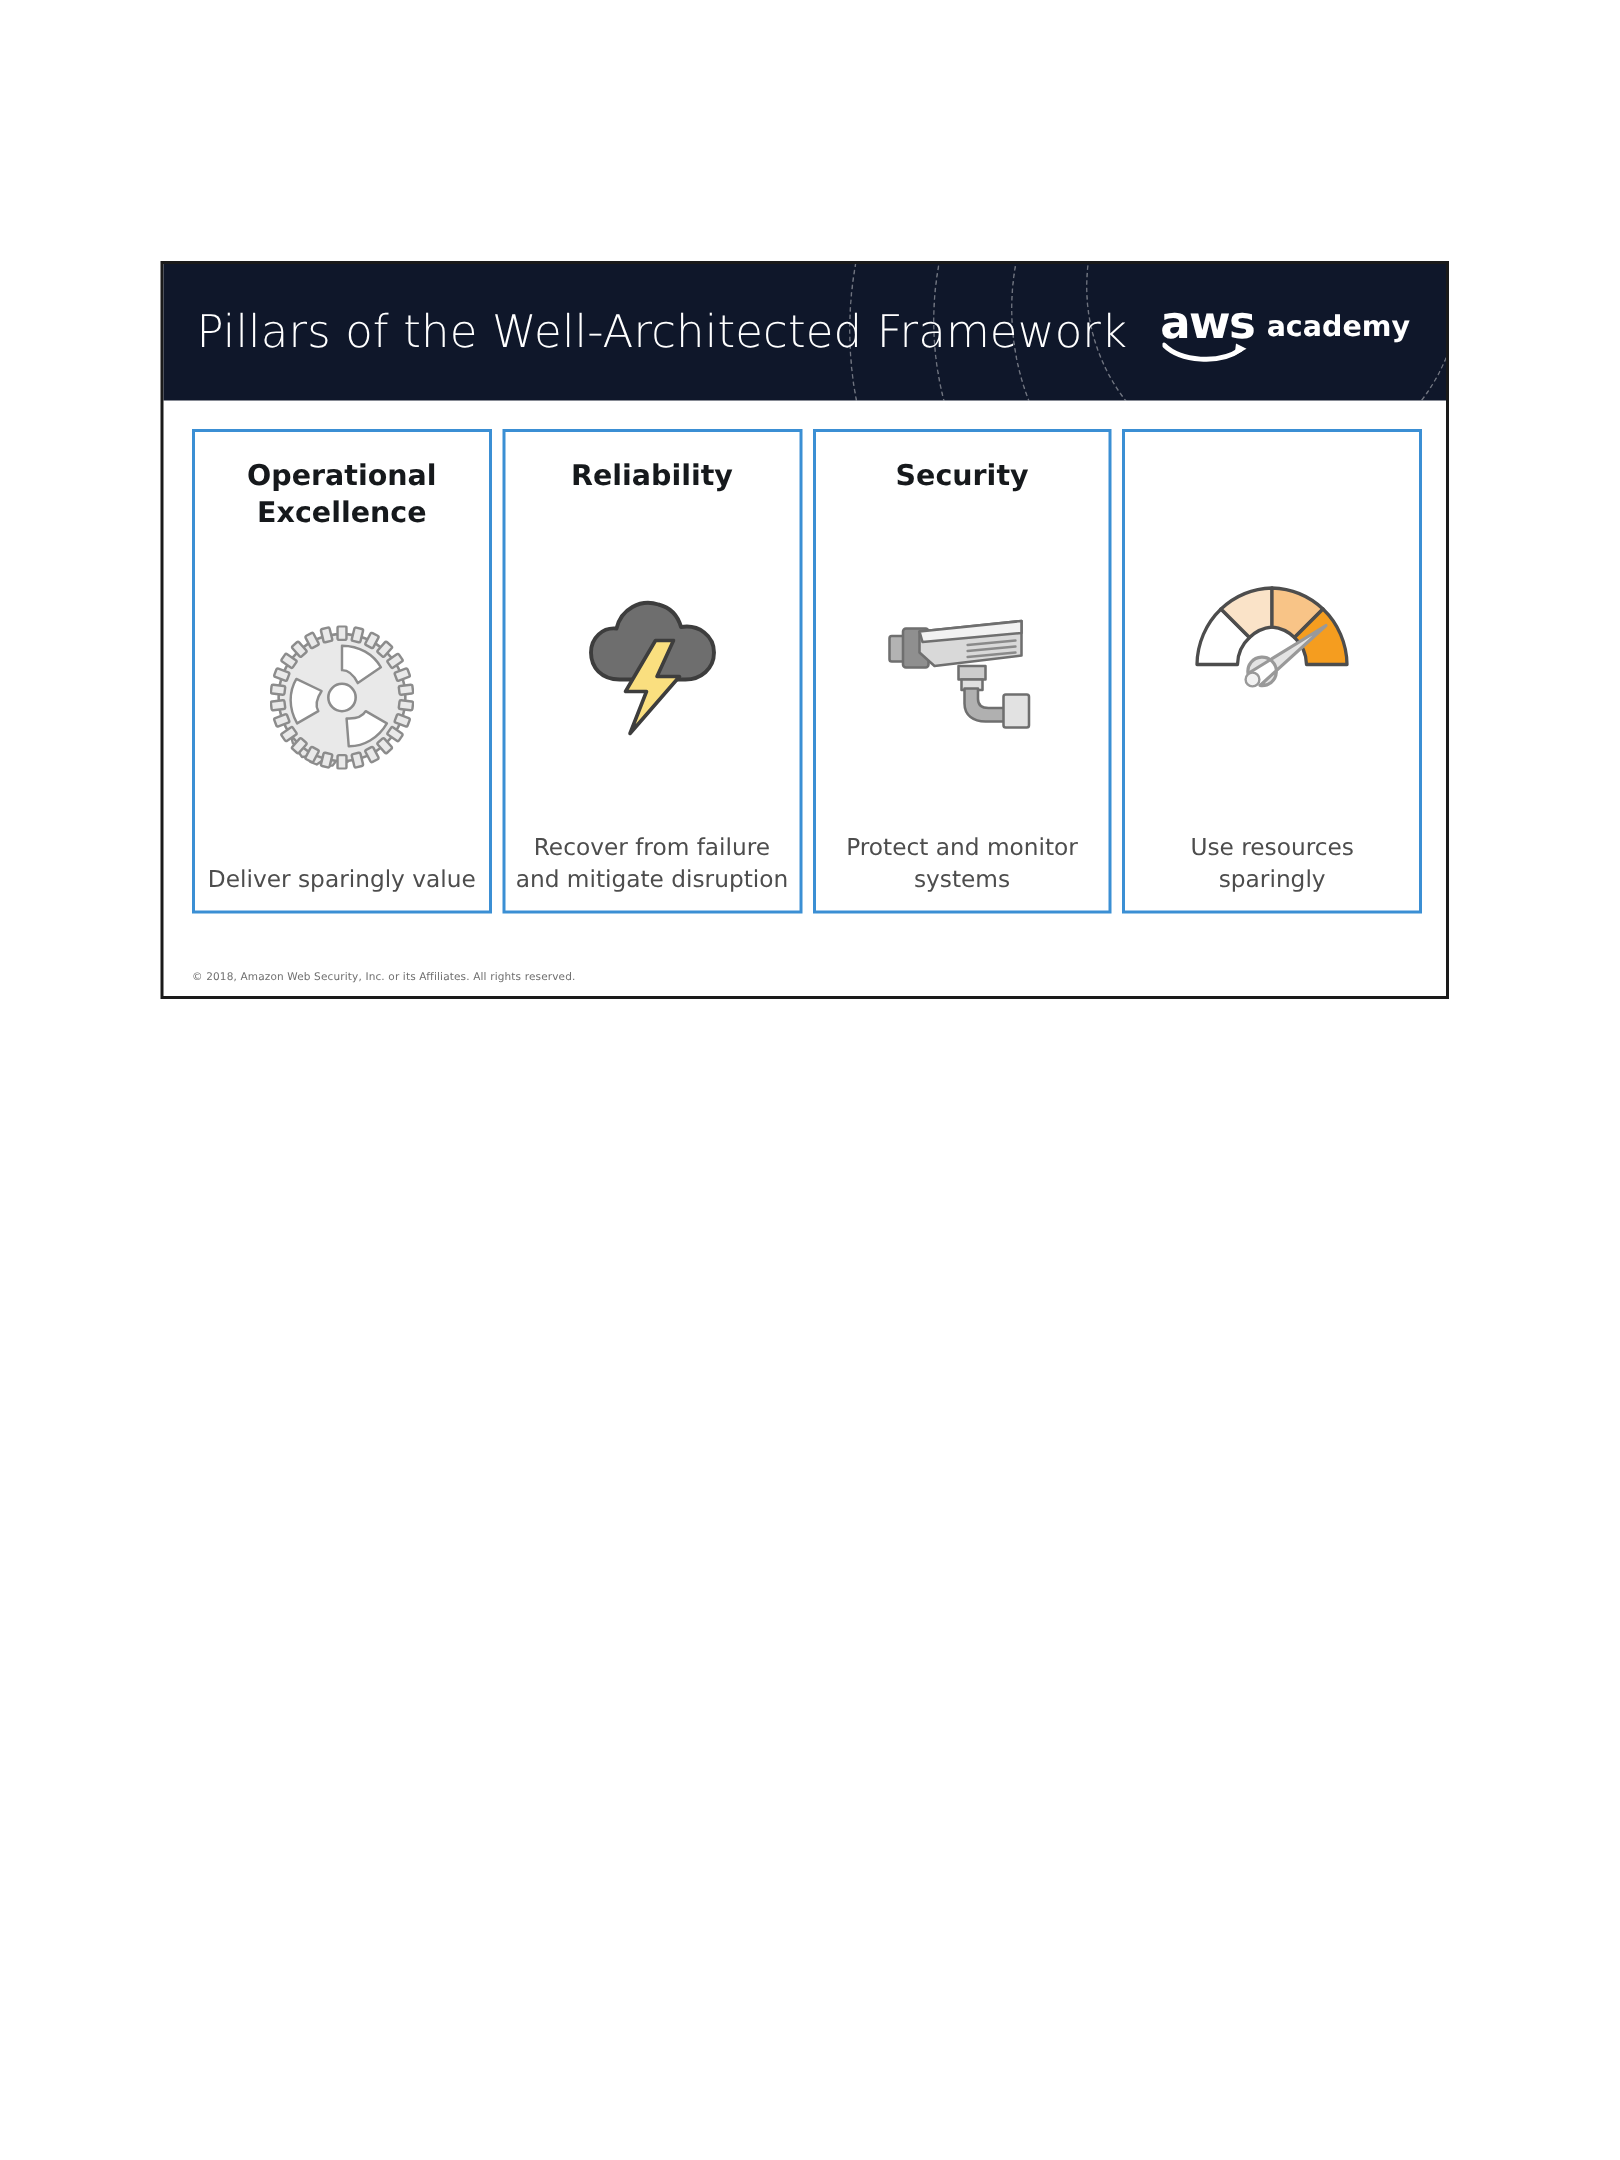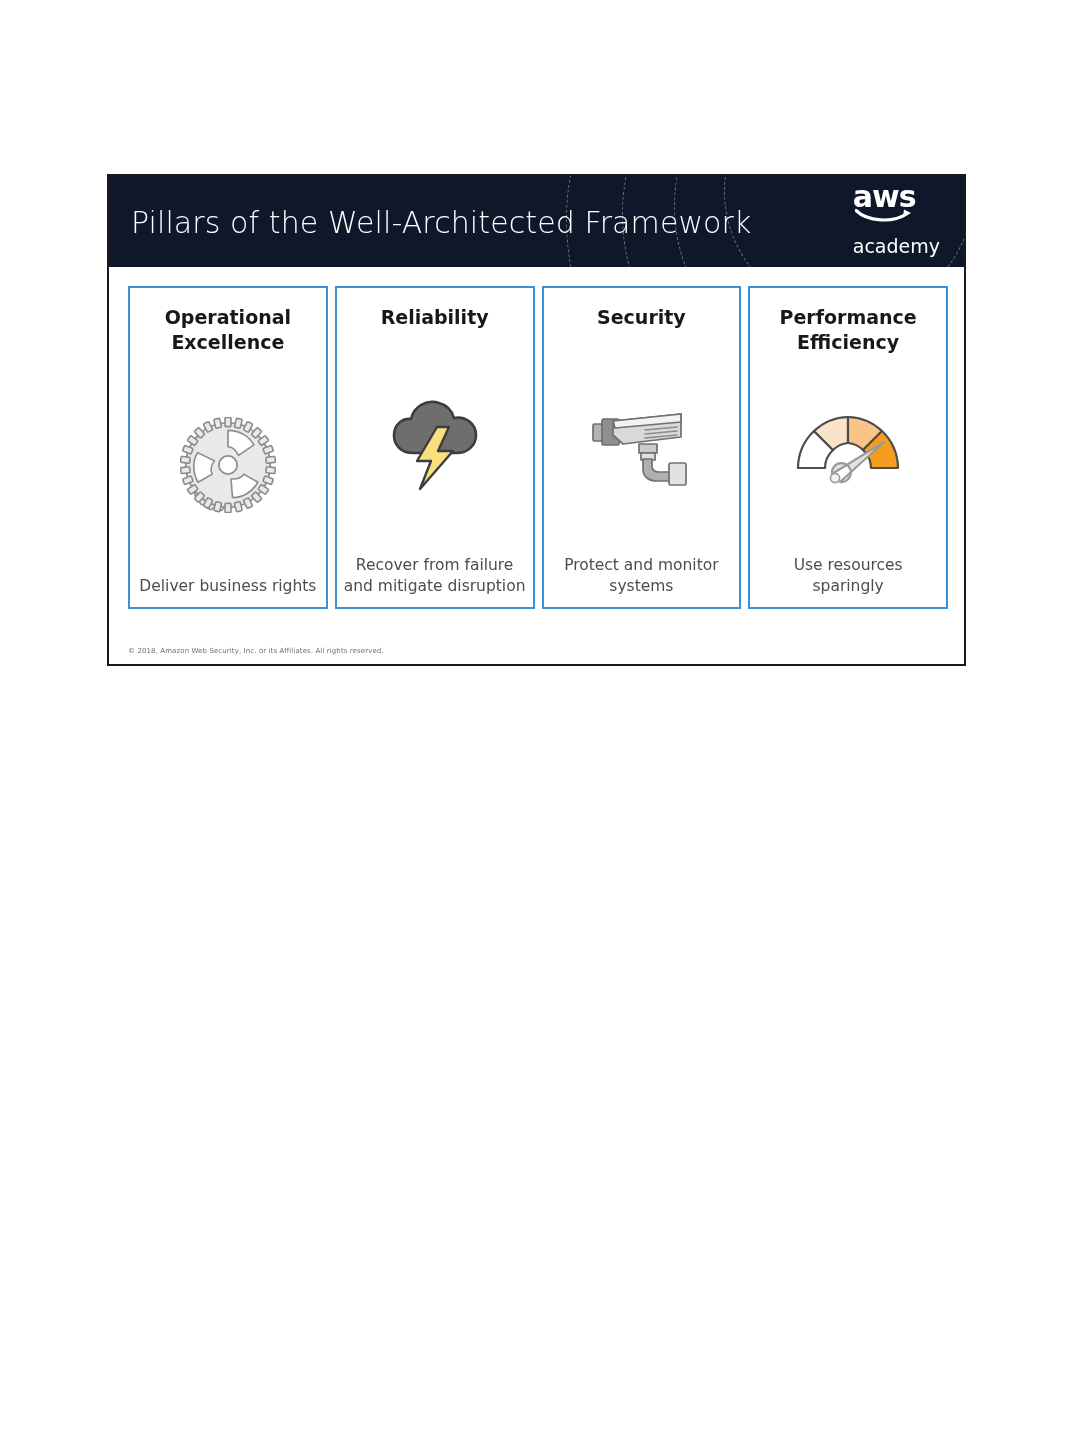--- a/index.html
+++ b/index.html
@@ -72,21 +72,20 @@
 
   
   #aws-logo {
     position: absolute;
     right: 24px;
     top: 50%;
     transform: translateY(-50%);
     display: flex;
     align-items: flex-start;
     gap: 9px;
-    flex-direction: column;
   }
   .aws-mark {
     position: relative;
     width: 62px;
     height: 38px;
   }
   .aws-word {
     font-size: 30px;
     font-weight: bold;
     color: #ffffff;
@@ -97,21 +96,21 @@
   .aws-smile {
     position: absolute;
     left: 2px;
     bottom: -2px;
     width: 60px;
     height: 16px;
   }
   .academy-word {
     color: #ffffff;
     font-size: 19px;
-    font-weight: 400;
+    font-weight: 700;
     line-height: 30px;
     font-family: "DejaVu Sans", sans-serif;
   }
 
   
   #cards {
     position: absolute;
     left: 19px;
     top: 110px;
     width: 820px;
@@ -253,21 +252,21 @@
             </g>
 
             <g fill="#ffffff" stroke="#8c8c8c" stroke-width="1.7" stroke-linejoin="round">
               <path d="M50 14 C 62 14, 72 20, 77 29 L61 40 C 58 34, 54 31, 50 31 Z" transform="rotate(0 50 50)"></path>
               <path d="M50 14 C 62 14, 72 20, 77 29 L61 40 C 58 34, 54 31, 50 31 Z" transform="rotate(120 50 50)"></path>
               <path d="M50 14 C 62 14, 72 20, 77 29 L61 40 C 58 34, 54 31, 50 31 Z" transform="rotate(240 50 50)"></path>
             </g>
             <circle cx="50" cy="50" r="9.5" fill="#ffffff" stroke="#8c8c8c" stroke-width="1.8"></circle>
           </svg>
         </div>
-        <div class="card-desc">Deliver business rights</div>
+        <div class="card-desc">Deliver sparingly value</div>
       </div>
 
       <div class="card">
         <div class="card-title">Reliability</div>
         <div class="card-icon">
           <svg width="92" height="104" viewBox="0 0 92 104">
             <path d="M24 62 C 12 62, 5 54, 5 44 C 5 34, 13 27, 22 28
                      C 25 15, 38 8, 50 12 C 58 14, 63 20, 65 27
                      C 77 25, 87 33, 87 44 C 87 55, 78 62, 68 62 Z" fill="#6e6e6e" stroke="#3d3d3d" stroke-width="2.6" stroke-linejoin="round"></path>
             <path d="M48 36 L28 70 L42 70 L31 98 L64 60 L49 60 L60 36 Z" fill="#fadf7f" stroke="#3d3d3d" stroke-width="2.4" stroke-linejoin="round"></path>
@@ -302,21 +301,20 @@
               <line x1="56" y1="33" x2="88" y2="30"></line>
               <line x1="56" y1="37" x2="88" y2="34"></line>
               <line x1="56" y1="41" x2="88" y2="38"></line>
             </g>
           </svg>
         </div>
         <div class="card-desc">Protect and monitor systems</div>
       </div>
 
       <div class="card">
-        <div class="card-title">Performance Efficiency</div>
         <div class="card-icon">
           <svg width="112" height="86" viewBox="0 0 112 86">
             <g stroke="#4d4d4d" stroke-width="2.2" stroke-linejoin="round">
               <path d="M6 56 A 52 52 0 0 1 22 19 L41 38 A 25 25 0 0 0 33 56 Z" fill="#ffffff"></path>
               <path d="M22 19 A 52 52 0 0 1 56 5 L56 31 A 25 25 0 0 0 41 38 Z" fill="#fae3c8"></path>
               <path d="M56 5 A 52 52 0 0 1 90 19 L71 38 A 25 25 0 0 0 56 31 Z" fill="#f8c487"></path>
               <path d="M90 19 A 52 52 0 0 1 106 56 L79 56 A 25 25 0 0 0 71 38 Z" fill="#f59d1f"></path>
             </g>
 
             <path d="M92 30 L48 70 A 9.5 9.5 0 1 0 40 62 Z" fill="#e4e4e4" stroke="#999999" stroke-width="2.1" stroke-linejoin="round"></path>

